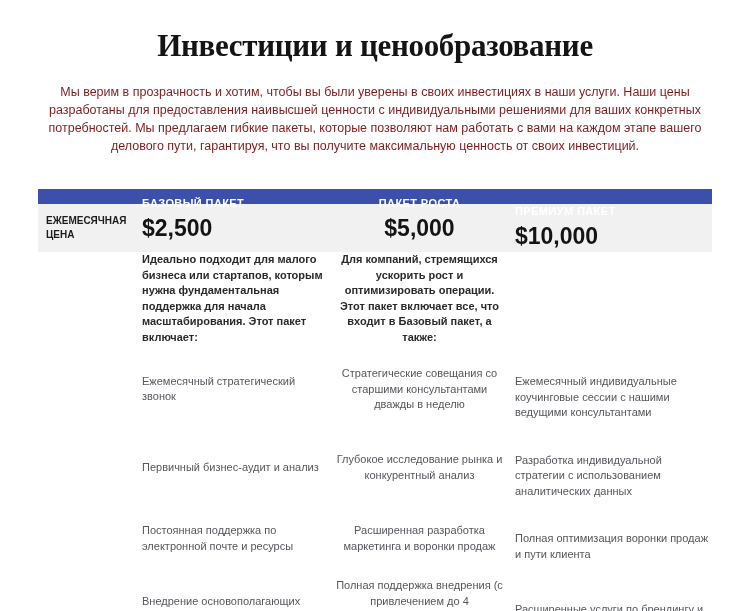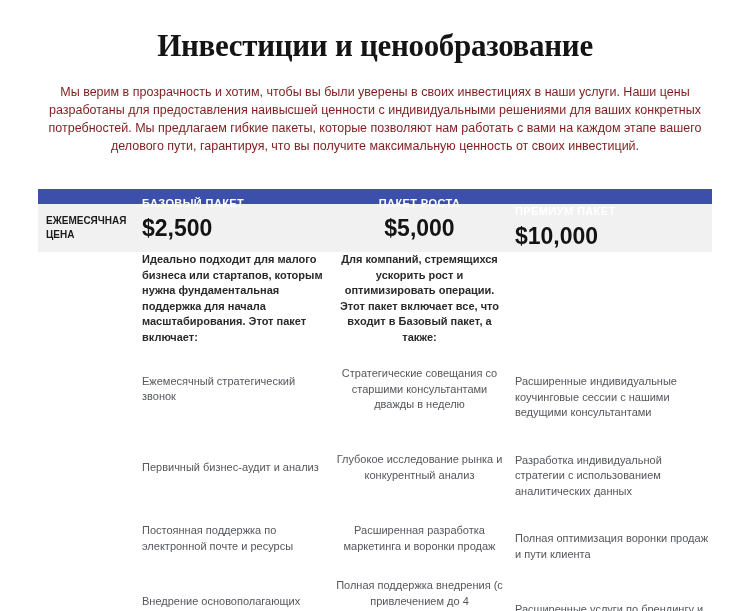--- a/index.html
+++ b/index.html
@@ -117,21 +117,21 @@
     <div class="row desc">
       <div class="label-cell"></div>
       <div class="desc-cell c1">Идеально подходит для малого бизнеса или стартапов, которым нужна фундаментальная поддержка для начала масштабирования. Этот пакет включает:</div>
       <div class="desc-cell c2">Для компаний, стремящихся ускорить рост и оптимизировать операции. Этот пакет включает все, что входит в Базовый пакет, а также:</div>
     </div>
 
     <div class="row feat">
       <div class="label-cell"></div>
       <div class="feat-cell c1">Ежемесячный стратегический звонок</div>
       <div class="feat-cell c2">Стратегические совещания со старшими консультантами дважды в неделю</div>
-      <div class="feat-cell c3">Расширенные индивидуальные коучинговые сессии с нашими ведущими консультантами</div>
+      <div class="feat-cell c3">Ежемесячный индивидуальные коучинговые сессии с нашими ведущими консультантами</div>
     </div>
 
     <div class="row feat">
       <div class="label-cell"></div>
       <div class="feat-cell c1">Первичный бизнес-аудит и анализ</div>
       <div class="feat-cell c2">Глубокое исследование рынка и конкурентный анализ</div>
       <div class="feat-cell c3">Разработка индивидуальной стратегии с использованием аналитических данных</div>
     </div>
 
     <div class="row feat">

